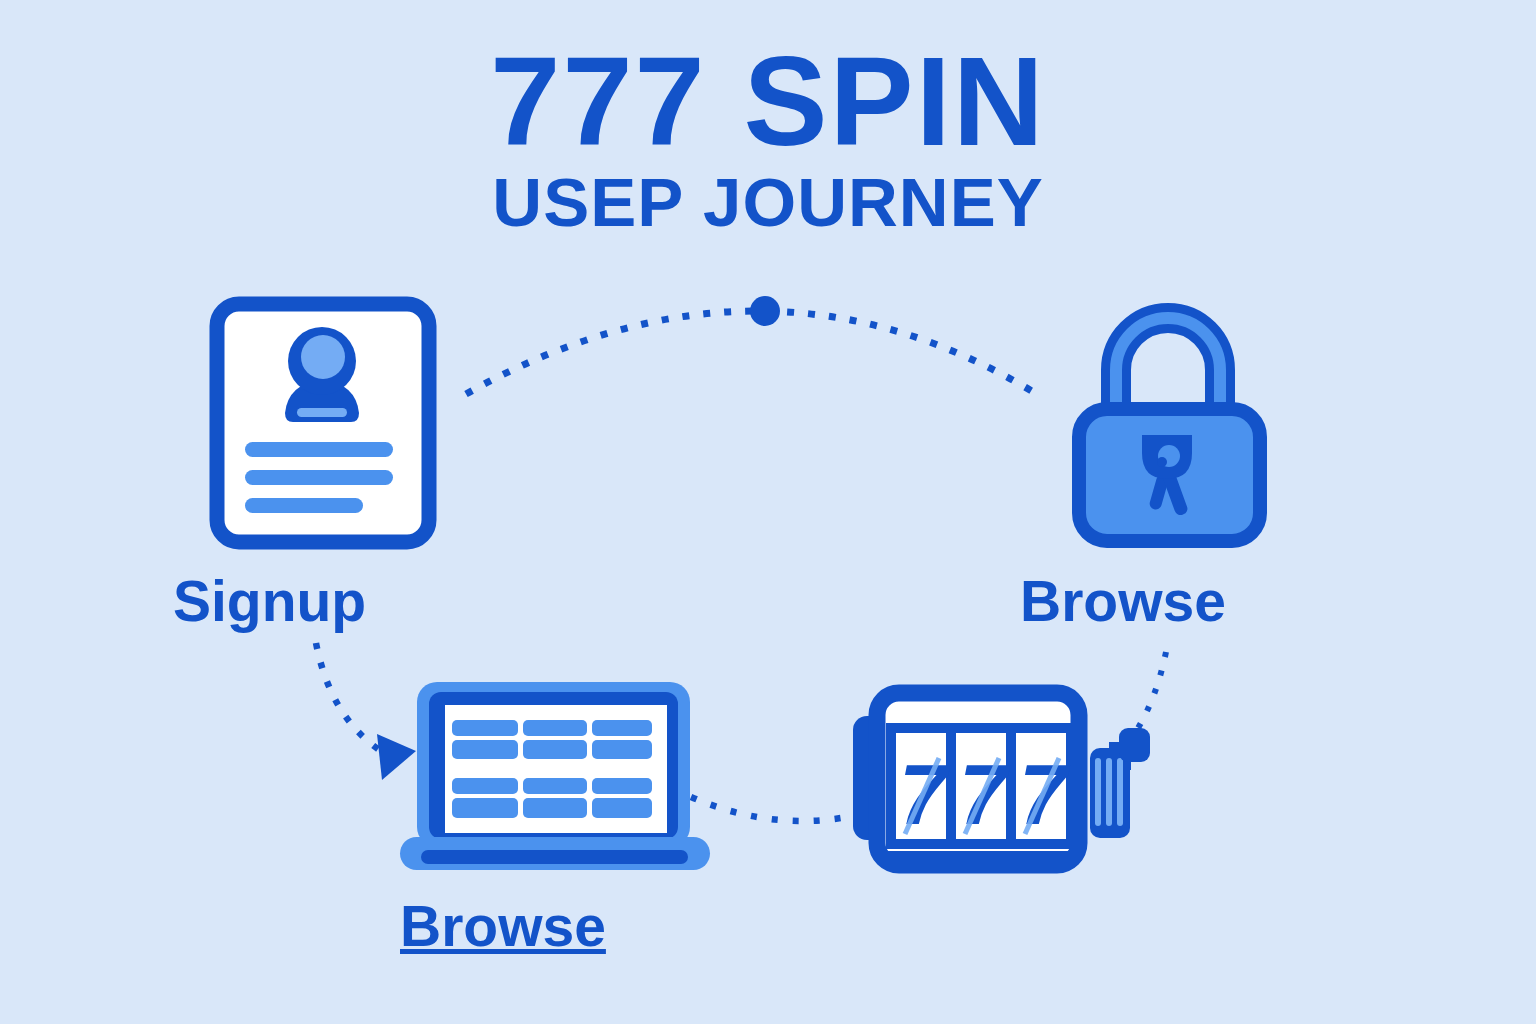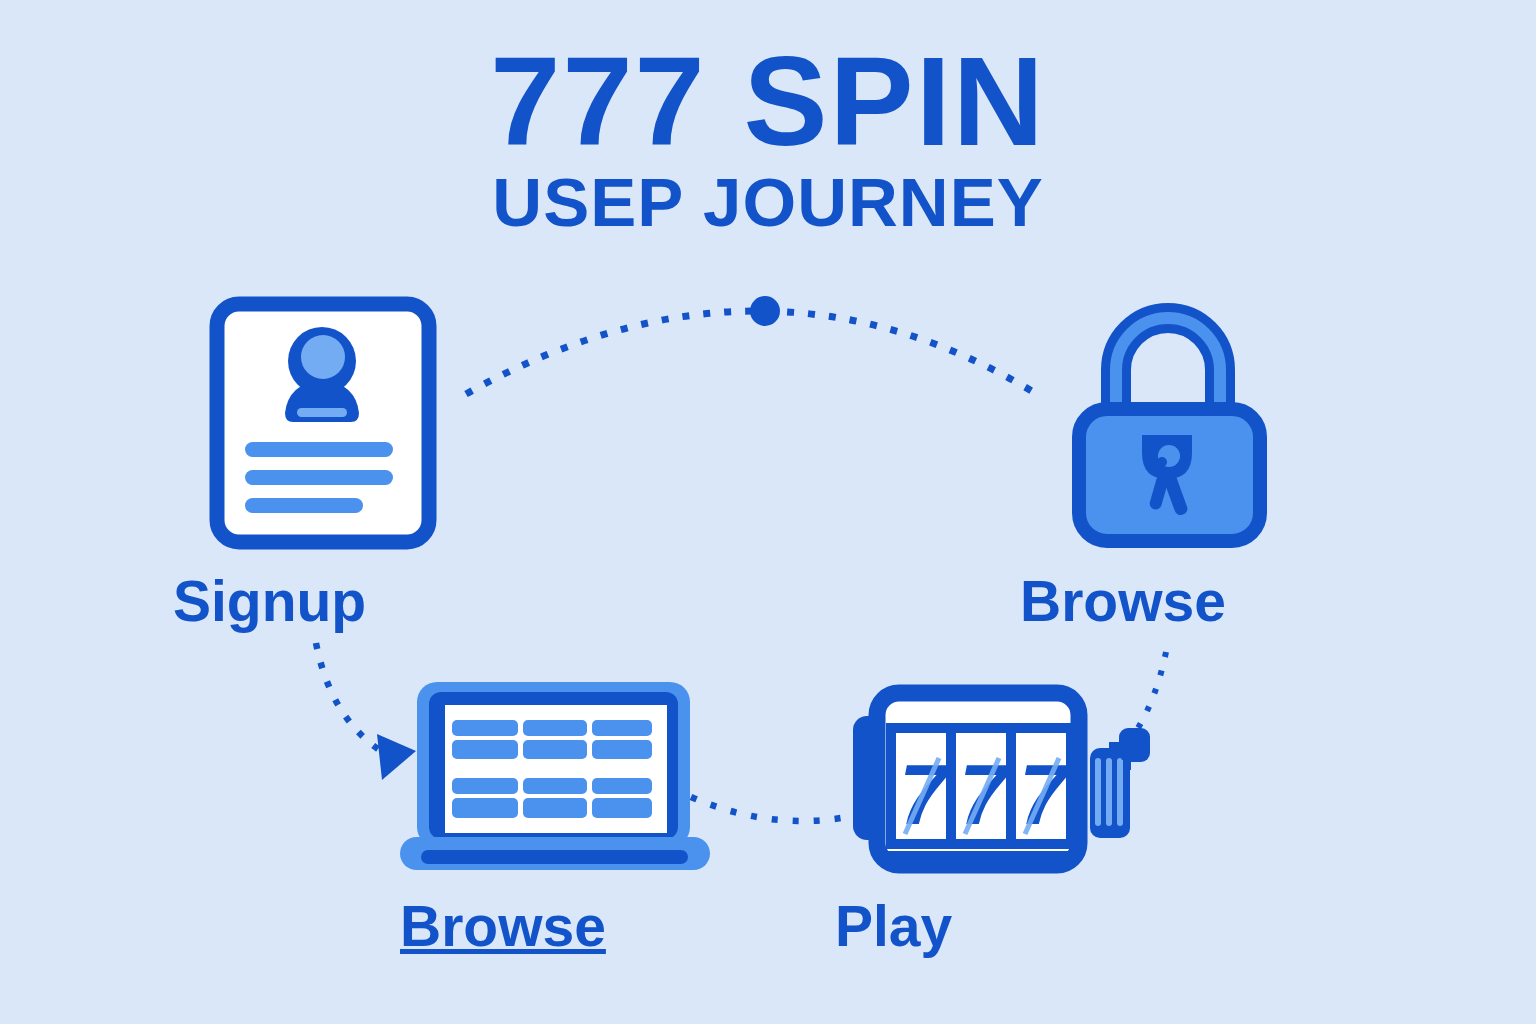--- a/index.html
+++ b/index.html
@@ -118,15 +118,14 @@
     <text class="slot-seven" x="46" y="166">7</text>
     <text class="slot-seven" x="106" y="166">7</text>
     <text class="slot-seven" x="166" y="166">7</text>
     <g stroke="var(--soft)" stroke-width="5" opacity="0.9">
       <line x1="86" y1="100" x2="52" y2="176"></line>
       <line x1="146" y1="100" x2="112" y2="176"></line>
       <line x1="206" y1="100" x2="172" y2="176"></line>
     </g>
     <line x1="34" y1="196" x2="218" y2="196" stroke="var(--primary)" stroke-width="6"></line>
   </svg>
-  <div class="step-label lbl-play">Play</div>
 
 </div>
 
 </body></html>

